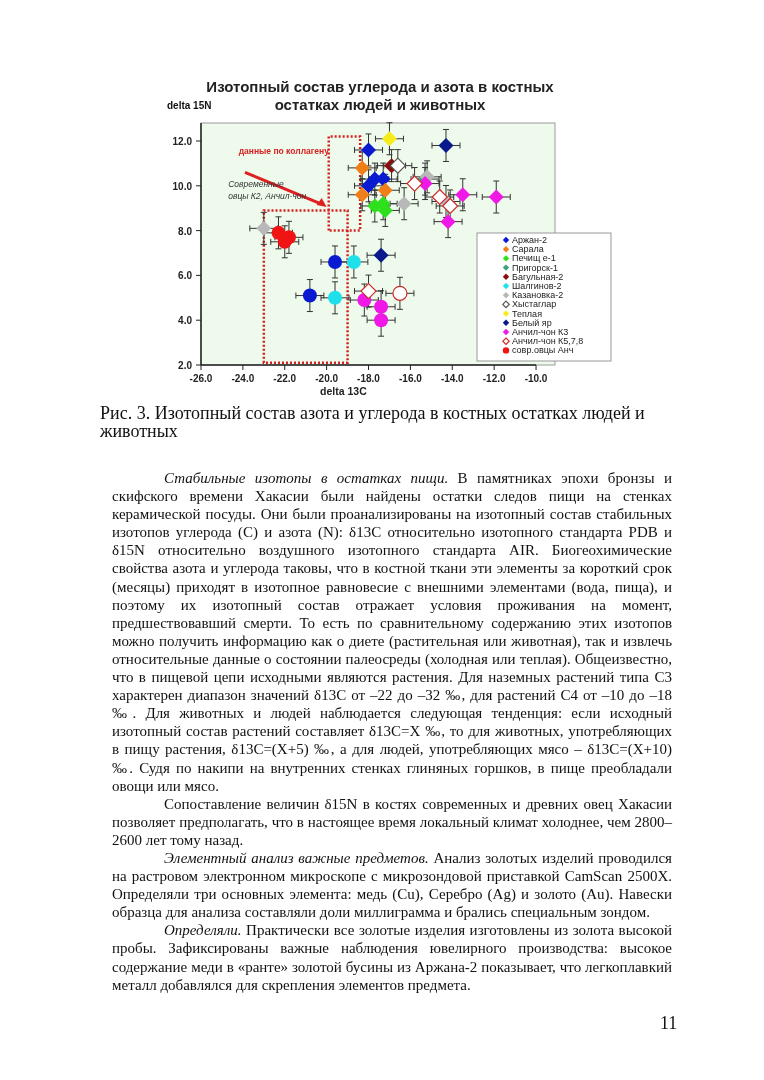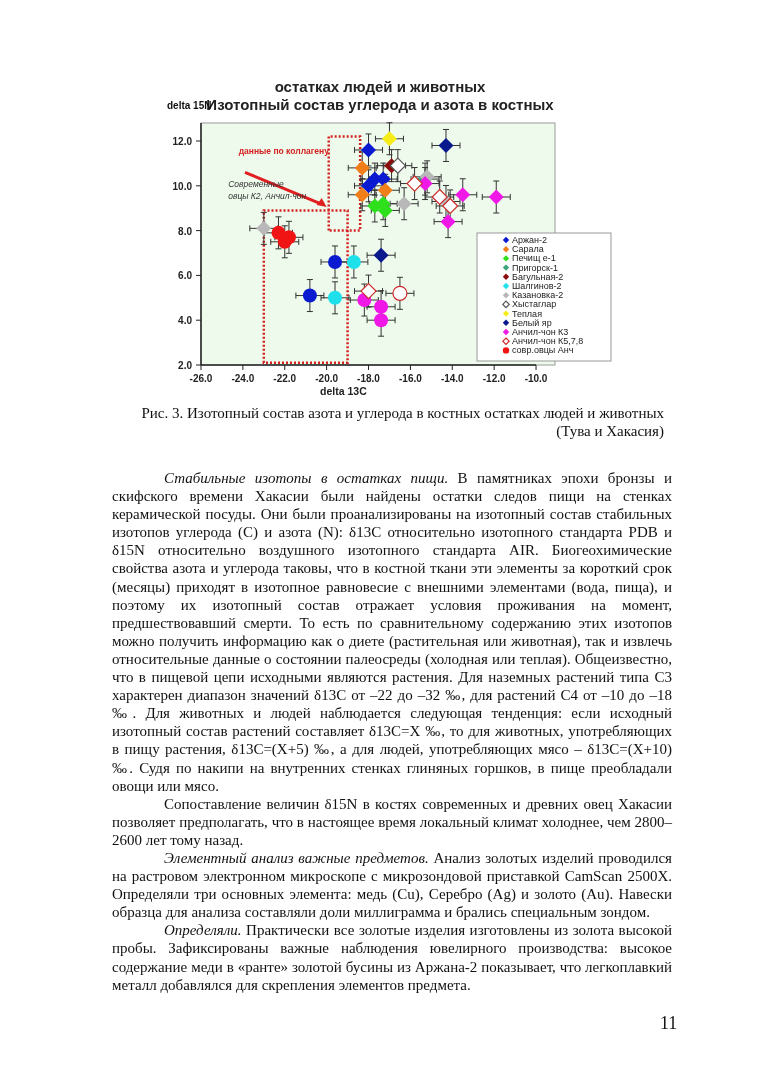--- a/index.html
+++ b/index.html
@@ -5,35 +5,35 @@
   html, body { margin:0; padding:0; background:#ffffff; }
   body { width:764px; height:1080px; position:relative; overflow:hidden;
          font-family:"Liberation Serif", serif; color:#111; }
   .chart-wrap { position:absolute; left:0; top:0; width:764px; height:400px; }
   .chart-title { position:absolute; left:160px; top:78px; width:440px; text-align:center;
                  font-family:"Liberation Sans", sans-serif; font-weight:bold; font-size:15px;
                  line-height:18px; color:#222; }
   .ylabel { position:absolute; left:167px; top:100px; font-family:"Liberation Sans", sans-serif;
             font-weight:bold; font-size:10px; color:#111; }
   svg.plot { position:absolute; left:0; top:0; }
-  .caption { position:absolute; left:100px; top:404px; width:564px; text-align:right;
-             font-size:15px; line-height:18px; }
+  .caption { position:absolute; left:100px; top:404px; width:564px; text-align:left;
+             font-size:18px; line-height:18px; }
   .body-text { position:absolute; left:112px; top:469px; width:560px; font-size:15px;
                line-height:18.1px; text-align:justify; }
   .body-text p { margin:0; text-indent:52px; }
   .body-text em { font-style:italic; }
   .page-number { position:absolute; left:660px; top:1013px; font-size:18px; }
 </style>
 </head>
 <body>
 
 <div class="chart-wrap">
   <div class="chart-title">
+    <div>Изотопный состав углерода и азота в костных</div>
     <div>остатках людей и животных</div>
-    <div>Изотопный состав углерода и азота в костных</div>
   </div>
   <div class="ylabel">delta 15N</div>
   <svg class="plot" id="plot" width="764" height="400">
       <rect x="201" y="123" width="354" height="242" fill="#eefbec" stroke="#9a9a9a" stroke-width="1"></rect>
       <line x1="201" y1="123" x2="201" y2="365" stroke="#222" stroke-width="1.5"></line>
       <line x1="201" y1="365" x2="536.04" y2="365" stroke="#222" stroke-width="1.5"></line>
       <line x1="201" y1="365" x2="201" y2="370" stroke="#222"></line>
       <text x="201" y="382" text-anchor="middle" font-size="10" font-weight="bold" font-family="Liberation Sans, sans-serif" fill="#222">-26.0</text>
       <line x1="242.88" y1="365" x2="242.88" y2="370" stroke="#222"></line>
       <text x="242.88" y="382" text-anchor="middle" font-size="10" font-weight="bold" font-family="Liberation Sans, sans-serif" fill="#222">-24.0</text>
@@ -369,21 +369,20 @@
       <text x="512" y="335" font-size="9" font-family="Liberation Sans, sans-serif" fill="#222">Анчил-чон К3</text>
       <path d="M506 338 L509.2 341.2 L506 344.4 L502.8 341.2 Z" fill="#fff" stroke="#cc2a2a" stroke-width="1.2"></path>
       <text x="512" y="344.2" font-size="9" font-family="Liberation Sans, sans-serif" fill="#222">Анчил-чон К5,7,8</text>
       <circle cx="506" cy="350.4" r="3.2" fill="#f01414"></circle>
       <text x="512" y="353.4" font-size="9" font-family="Liberation Sans, sans-serif" fill="#222">совр.овцы Анч</text>
     </svg>
 </div>
 
 <div class="caption">
   <div>Рис. 3. Изотопный состав азота и углерода в костных остатках людей и животных</div>
-  <div>(Тува и Хакасия)</div>
 </div>
 
 <div class="body-text">
   <p><em>Стабильные изотопы в остатках пищи.</em><span> В памятниках эпохи бронзы и скифского времени Хакасии были найдены остатки следов пищи на стенках керамической посуды. Они были проанализированы на изотопный состав стабильных изотопов углерода (С) и азота (N): δ13C относительно изотопного стандарта PDB и δ15N относительно воздушного изотопного стандарта AIR. Биогеохимические свойства азота и углерода таковы, что в костной ткани эти элементы за короткий срок (месяцы) приходят в изотопное равновесие с внешними элементами (вода, пища), и поэтому их изотопный состав отражает условия проживания на момент, предшествовавший смерти. То есть по сравнительному содержанию этих изотопов можно получить информацию как о диете (растительная или животная), так и извлечь относительные данные о состоянии палеосреды (холодная или теплая). Общеизвестно, что в пищевой цепи исходными являются растения. Для наземных растений типа С3 характерен диапазон значений δ13C от –22 до –32 ‰, для растений С4 от –10 до –18 ‰. Для животных и людей наблюдается следующая тенденция: если исходный изотопный состав растений составляет δ13C=X ‰, то для животных, употребляющих в пищу растения, δ13C=(X+5) ‰, а для людей, употребляющих мясо – δ13C=(X+10) ‰. Судя по накипи на внутренних стенках глиняных горшков, в пище преобладали овощи или мясо.</span></p>
   <p>Сопоставление величин δ15N в костях современных и древних овец Хакасии позволяет предполагать, что в настоящее время локальный климат холоднее, чем 2800–2600 лет тому назад.</p>
   <p><em>Элементный анализ важные предметов.</em><span> Анализ золотых изделий проводился на растровом электронном микроскопе с микрозондовой приставкой CamScan 2500X. Определяли три основных элемента: медь (Cu), Серебро (Ag) и золото (Au). Навески образца для анализа составляли доли миллиграмма и брались специальным зондом.</span></p>
   <p><em>Определяли.</em><span> Практически все золотые изделия изготовлены из золота высокой пробы. Зафиксированы важные наблюдения ювелирного производства: высокое содержание меди в «ранте» золотой бусины из Аржана-2 показывает, что легкоплавкий металл добавлялся для скрепления элементов предмета.</span></p>
 </div>
 
 <div class="page-number">11</div>

